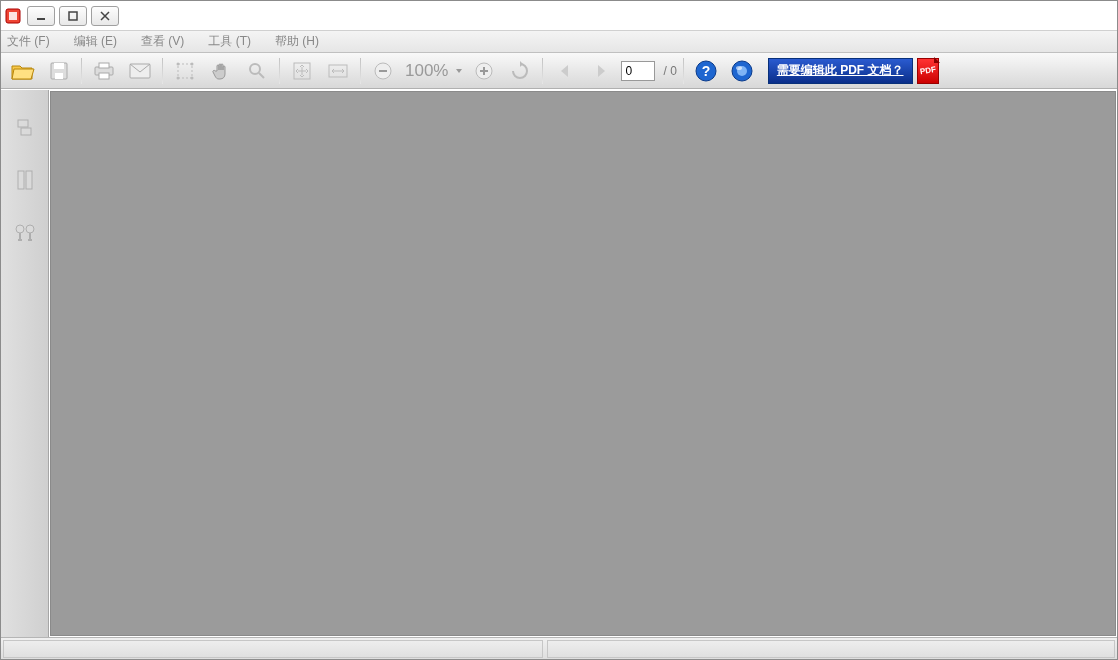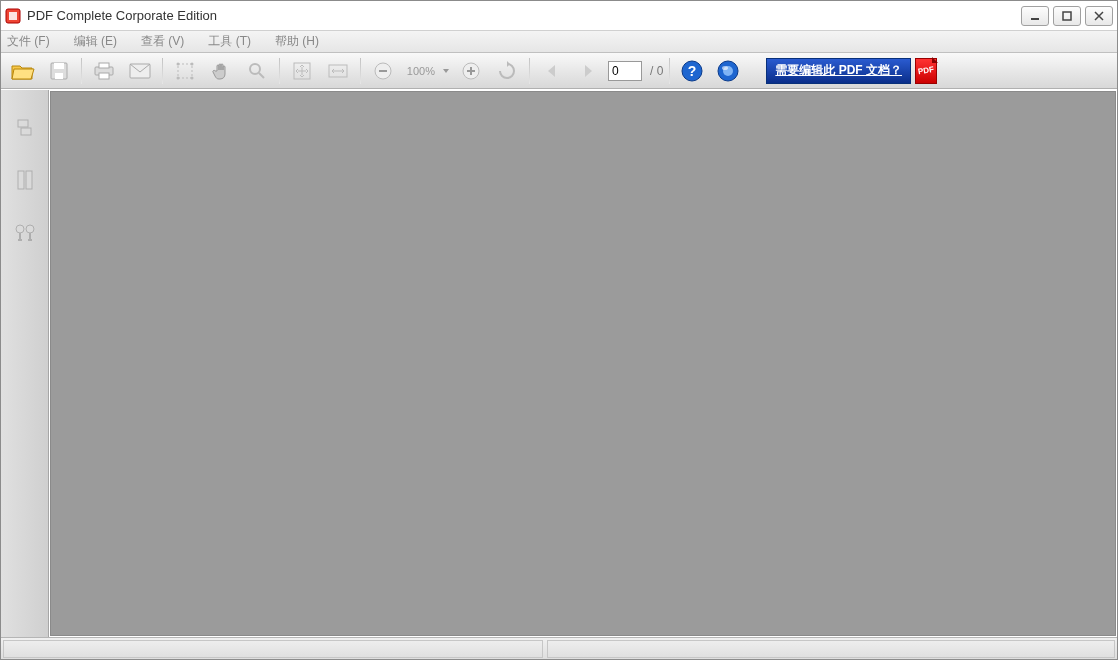--- a/index.html
+++ b/index.html
@@ -16,25 +16,25 @@
 
   
   .menubar { height: 22px; background: linear-gradient(#f4f4f4,#e6e6e6); border-bottom: 1px solid #c0c0c0; display: flex; align-items: center; padding: 0 6px; gap: 24px; }
   .menu-item { color: #888; font-size: 12px; cursor: pointer; }
 
   
   .toolbar { height: 36px; background: linear-gradient(#f9f9f9 0%, #e8e8e8 50%, #d8d8d8 100%); border-bottom: 1px solid #b0b0b0; display: flex; align-items: center; padding: 0 6px; gap: 4px; }
   .tbtn { width: 32px; height: 30px; display: flex; align-items: center; justify-content: center; border-radius: 3px; cursor: pointer; }
   .tsep { width: 1px; height: 26px; background: linear-gradient(rgba(0,0,0,.2), rgba(255,255,255,.3)); margin: 0 2px; }
   .zoom-group { display: flex; align-items: center; gap: 4px; }
-  .zoom-label { color: #999; font-size: 11px; padding: 0 2px; min-width: 34px; text-align: right; }
+  .zoom-label { color: #999; font-size: 17px; padding: 0 2px; min-width: 34px; text-align: left; }
   .zoom-drop { width: 10px; display:flex; align-items:center; justify-content:center; cursor:pointer; }
   .page-input { width: 34px; height: 20px; border: 1px solid #999; font-size: 12px; padding: 0 3px; background: #fff; }
   .page-total { color: #777; font-size: 12px; margin-left: 4px; }
-  .promo { margin-left: 18px; height: 26px; background: linear-gradient(#2a5bd0,#0a2e8a); color: #fff; display: flex; align-items: center; padding: 0 8px; font-size: 12px; text-decoration: underline; border: 1px solid #08307a; cursor: pointer; font-weight: bold; }
+  .promo { margin-left: 6px; height: 26px; background: linear-gradient(#2a5bd0,#0a2e8a); color: #fff; display: flex; align-items: center; padding: 0 8px; font-size: 12px; text-decoration: underline; border: 1px solid #08307a; cursor: pointer; font-weight: bold; }
   .promo-icon { width: 22px; height: 26px; background: linear-gradient(#f33,#c00); border: 1px solid #900; display: flex; align-items: center; justify-content: center; position: relative; }
   .promo-icon:before { content:""; position:absolute; top:-2px; right:-2px; border:3px solid transparent; border-left-color:#800; border-bottom-color:#800; }
   .promo-icon span { color:#fff; font-size:8px; font-weight:bold; transform: rotate(-10deg); }
 
   
   .content { flex: 1; display: flex; background: #fff; border-top: 1px solid #fff; }
   .sidebar { width: 48px; background: linear-gradient(to right,#e0e0e0,#cfcfcf); border-right: 1px solid #a6a6a6; display: flex; flex-direction: column; align-items: center; padding-top: 26px; gap: 28px; }
   .sidebar .sbtn { width: 24px; height: 24px; display: flex; align-items: center; justify-content: center; cursor: pointer; opacity:.65; }
   .canvas { flex: 1; background: #9b9b9b; border: 1px solid #8a8a8a; margin: 1px; }
 
@@ -51,21 +51,20 @@
 
 <div class="window">
 
   <div class="titlebar">
     <div class="titlebar-icon">
       <svg viewBox="0 0 16 16">
           <rect x="1" y="1" width="14" height="14" rx="2" fill="#e43" stroke="#a00"></rect>
           <rect x="4" y="4" width="8" height="8" fill="#fff" opacity=".85"></rect>
         </svg>
     </div>
-    <div class="titlebar-title">PDF Complete Corporate Edition</div>
     <div class="win-controls">
       <div class="win-btn">
           <svg viewBox="0 0 12 12">
             <rect x="2" y="8" width="8" height="2" fill="#444"></rect>
           </svg>
         </div>
       <div class="win-btn">
           <svg viewBox="0 0 12 12">
             <rect x="2" y="2" width="8" height="8" fill="none" stroke="#444" stroke-width="1.5"></rect>
           </svg>

